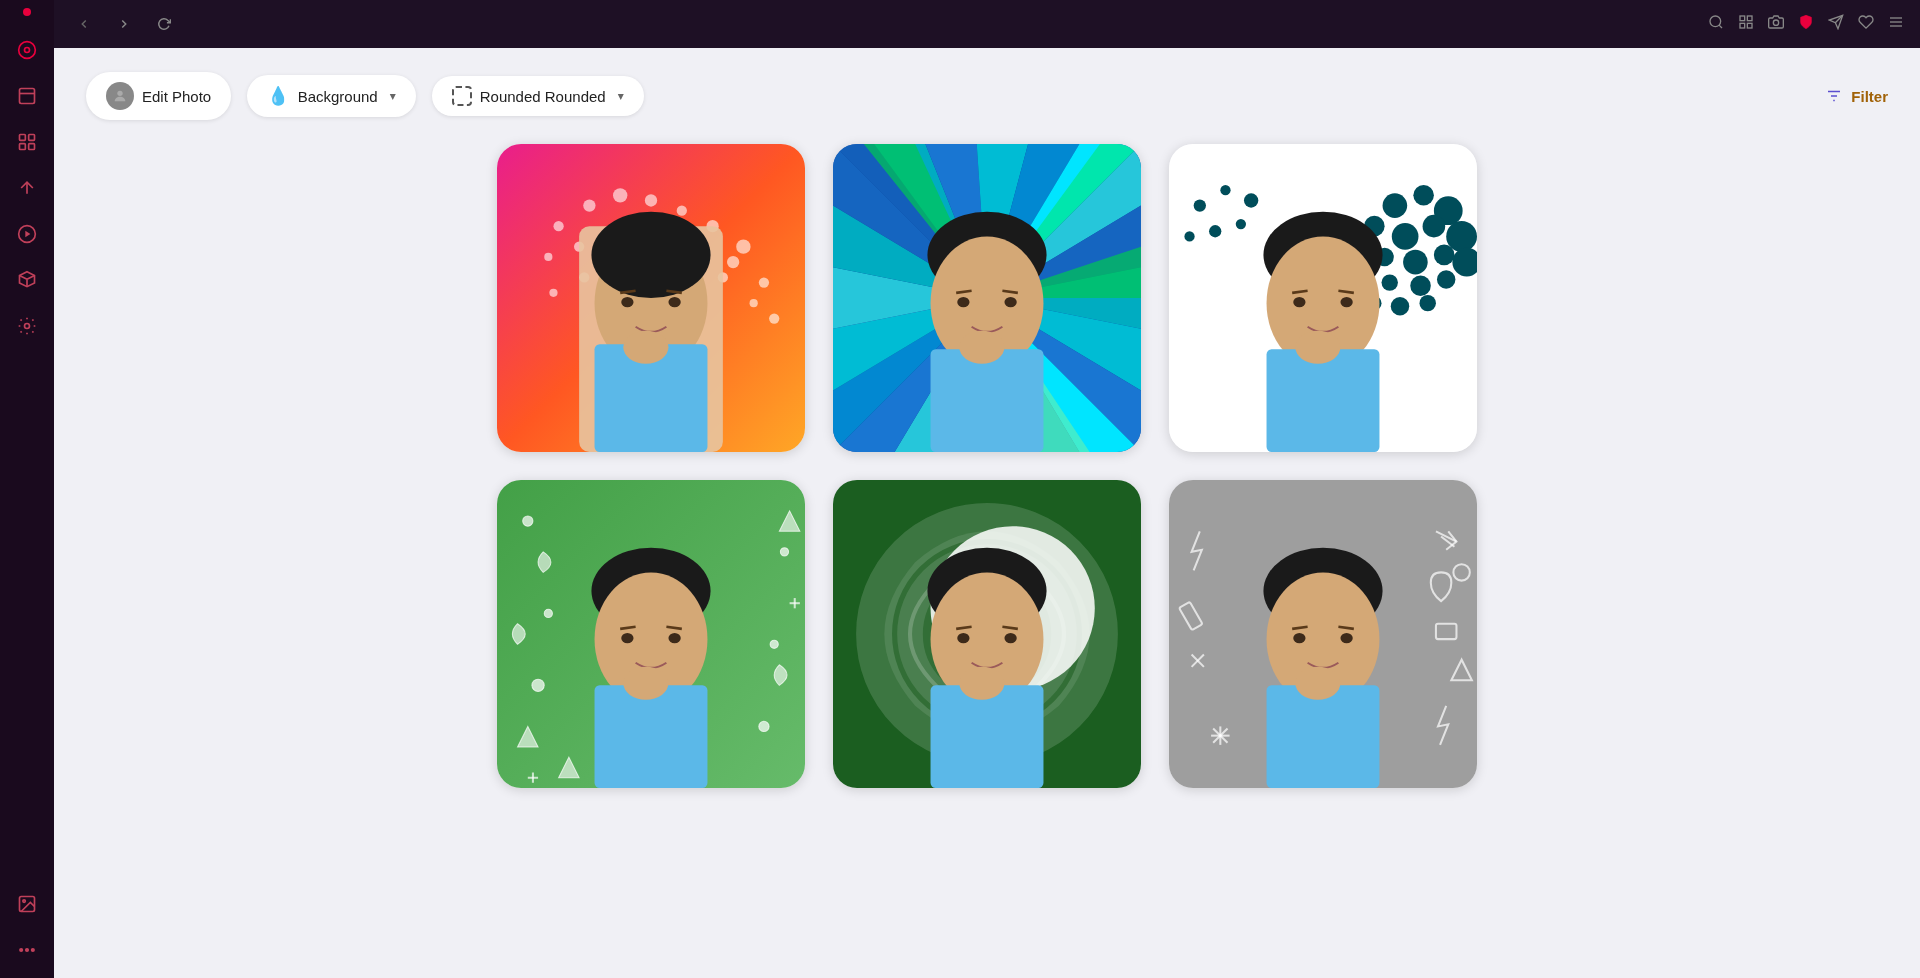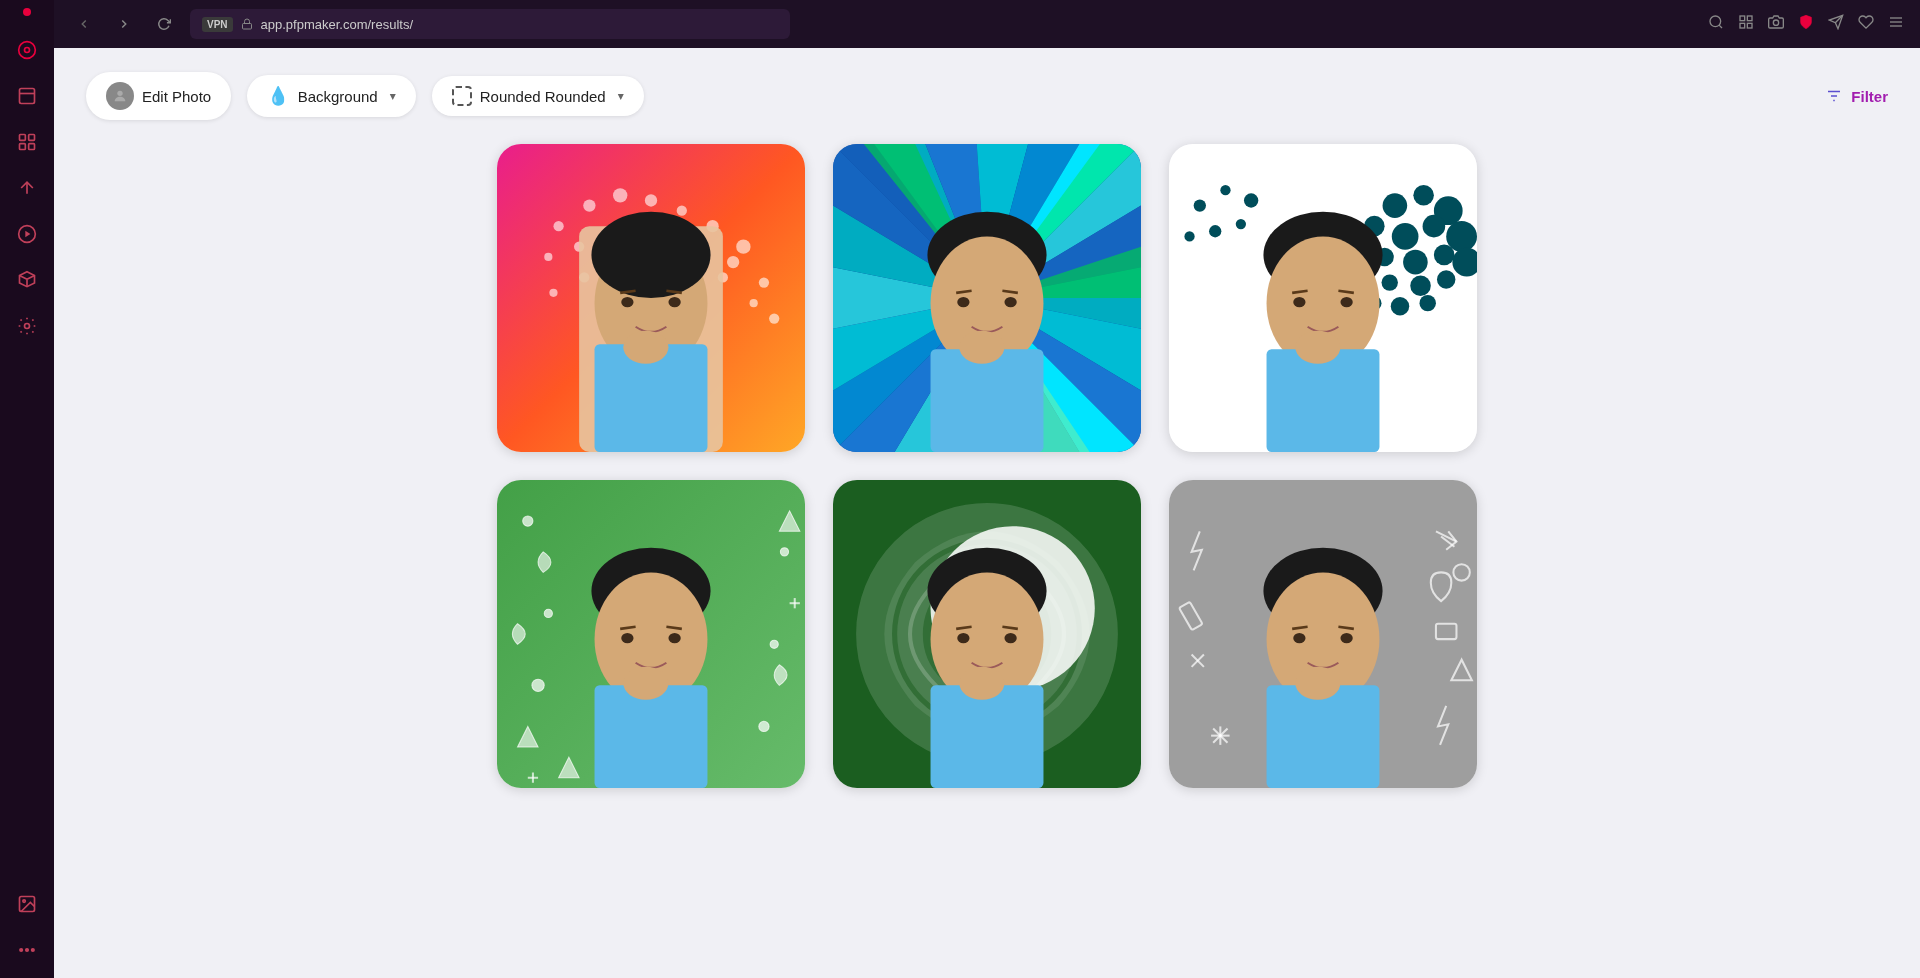--- a/index.html
+++ b/index.html
@@ -119,21 +119,21 @@
     .toolbar-spacer { flex: 1; }
     .filter-btn {
       display: flex;
       align-items: center;
       gap: 8px;
       background: none;
       border: none;
       cursor: pointer;
       font-size: 15px;
       font-weight: 600;
-      color: #a21caf;
+      color: #a16207;
     }
 
     
     .results-grid {
       display: grid;
       grid-template-columns: repeat(3, 1fr);
       gap: 28px;
       max-width: 980px;
       margin: 0 auto;
     }
@@ -248,28 +248,20 @@
     <div class="nav-btn">
       <svg width="14" height="14" viewBox="0 0 24 24" fill="none" stroke="#888" stroke-width="2.5">
           <polyline points="9,18 15,12 9,6"></polyline>
         </svg>
     </div>
     <div class="nav-btn">
       <svg width="14" height="14" viewBox="0 0 24 24" fill="none" stroke="#888" stroke-width="2.5">
           <polyline points="23,4 23,10 17,10"></polyline>
           <path d="M20.49 15a9 9 0 1 1-2.12-9.36L23 10"></path>
         </svg>
-    </div>
-    <div class="address-bar">
-      <span class="vpn-badge">VPN</span>
-      <svg width="12" height="12" viewBox="0 0 24 24" fill="none" stroke="#888" stroke-width="2">
-          <rect x="3" y="11" width="18" height="11" rx="2"></rect>
-          <path d="M7 11V7a5 5 0 0 1 10 0v4"></path>
-        </svg>
-      <span class="url-text">app.pfpmaker.com/results/</span>
     </div>
     <div class="browser-actions">
       <span class="browser-action">
         <svg width="16" height="16" viewBox="0 0 24 24" fill="none" stroke="#888" stroke-width="2">
             <circle cx="11" cy="11" r="8"></circle>
             <line x1="21" y1="21" x2="16.65" y2="16.65"></line>
           </svg>
       </span>
       <span class="browser-action">
         <svg width="16" height="16" viewBox="0 0 24 24" fill="none" stroke="#888" stroke-width="2">

